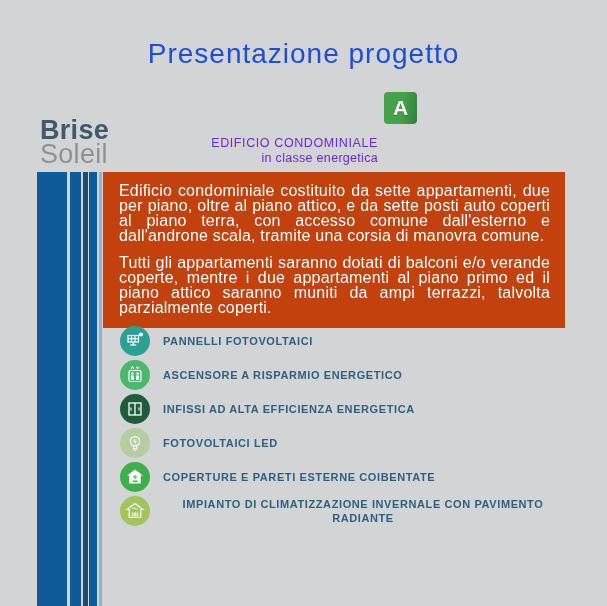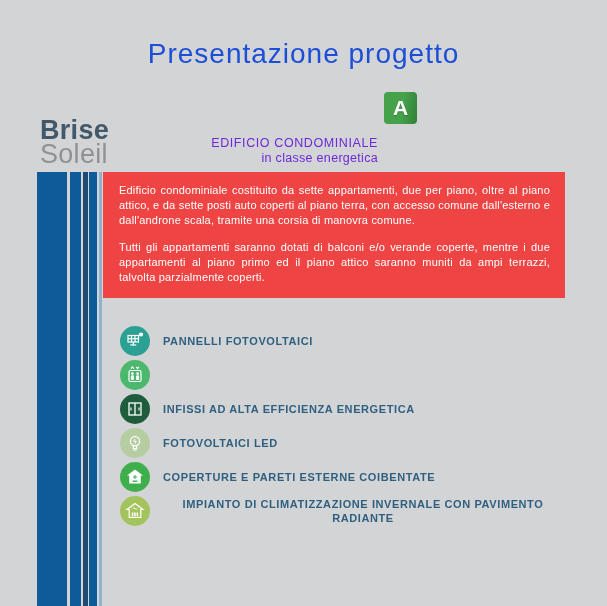--- a/index.html
+++ b/index.html
@@ -40,23 +40,23 @@
     display:flex;
   }
   .bars .bar { height:100%; }
   .b1 { width:30px; background:#0f5b99; margin-right:3px; }
   .b2 { width:11px; background:#0f5b99; margin-right:2px; }
   .b3 { width:5px;  background:#1d4b72; margin-right:1px; }
   .b4 { width:8px;  background:#0f5b99; margin-right:2px; }
   .b5 { width:3px;  background:#8fb3ce; }
   .info-box {
     position:absolute; left:103px; top:172px; width:462px;
-    background:#ef4444; color:#ffffff;
+    background:#c2410c; color:#ffffff;
     padding:11px 15px 13px 16px;
-    font-size:11px; line-height:15px;
+    font-size:16px; line-height:15px;
     text-align:justify; letter-spacing:0.2px;
   }
   .info-box p + p { margin-top:12px; }
   .features { position:absolute; left:120px; top:325px; width:445px;text-align:center; }
   .feature {
     display:flex; align-items:center;
     margin-bottom:2px; min-height:32px;
   }
   .feature-icon {
     width:30px; height:30px; border-radius:50%;
@@ -125,20 +125,21 @@
         <svg viewBox="0 0 30 30">
           <rect x="9" y="10.5" width="12" height="11" rx="1.5" stroke="#fff" fill="none" stroke-width="1.2"></rect>
           <circle cx="12.4" cy="13.6" r="1.3" fill="#fff"></circle>
           <rect x="10.9" y="15.3" width="3" height="4.8" rx="1.2" fill="#fff"></rect>
           <circle cx="17.6" cy="13.6" r="1.3" fill="#fff"></circle>
           <rect x="16.1" y="15.3" width="3" height="4.8" rx="1.2" fill="#fff"></rect>
           <path d="M11 8.6l1.4-1.7 1.4 1.7" stroke="#fff" fill="none" stroke-width="1.1"></path>
           <path d="M16.2 6.9l1.4 1.7 1.4-1.7" stroke="#fff" fill="none" stroke-width="1.1"></path>
         </svg>
       </span>
+      <span class="feature-label">ASCENSORE A RISPARMIO ENERGETICO</span>
     </div>
 
     <div class="feature">
       <span class="feature-icon" style="background-color: rgb(31, 92, 60);">
         <svg viewBox="0 0 30 30">
           <rect x="9" y="9" width="12" height="12" stroke="#fff" fill="none" stroke-width="1.3"></rect>
           <line x1="15" y1="9" x2="15" y2="21" stroke="#fff" stroke-width="1.3"></line>
           <line x1="11" y1="13.5" x2="11" y2="16.5" stroke="#fff" stroke-width="1.1"></line>
           <line x1="19" y1="13.5" x2="19" y2="16.5" stroke="#fff" stroke-width="1.1"></line>
         </svg>

